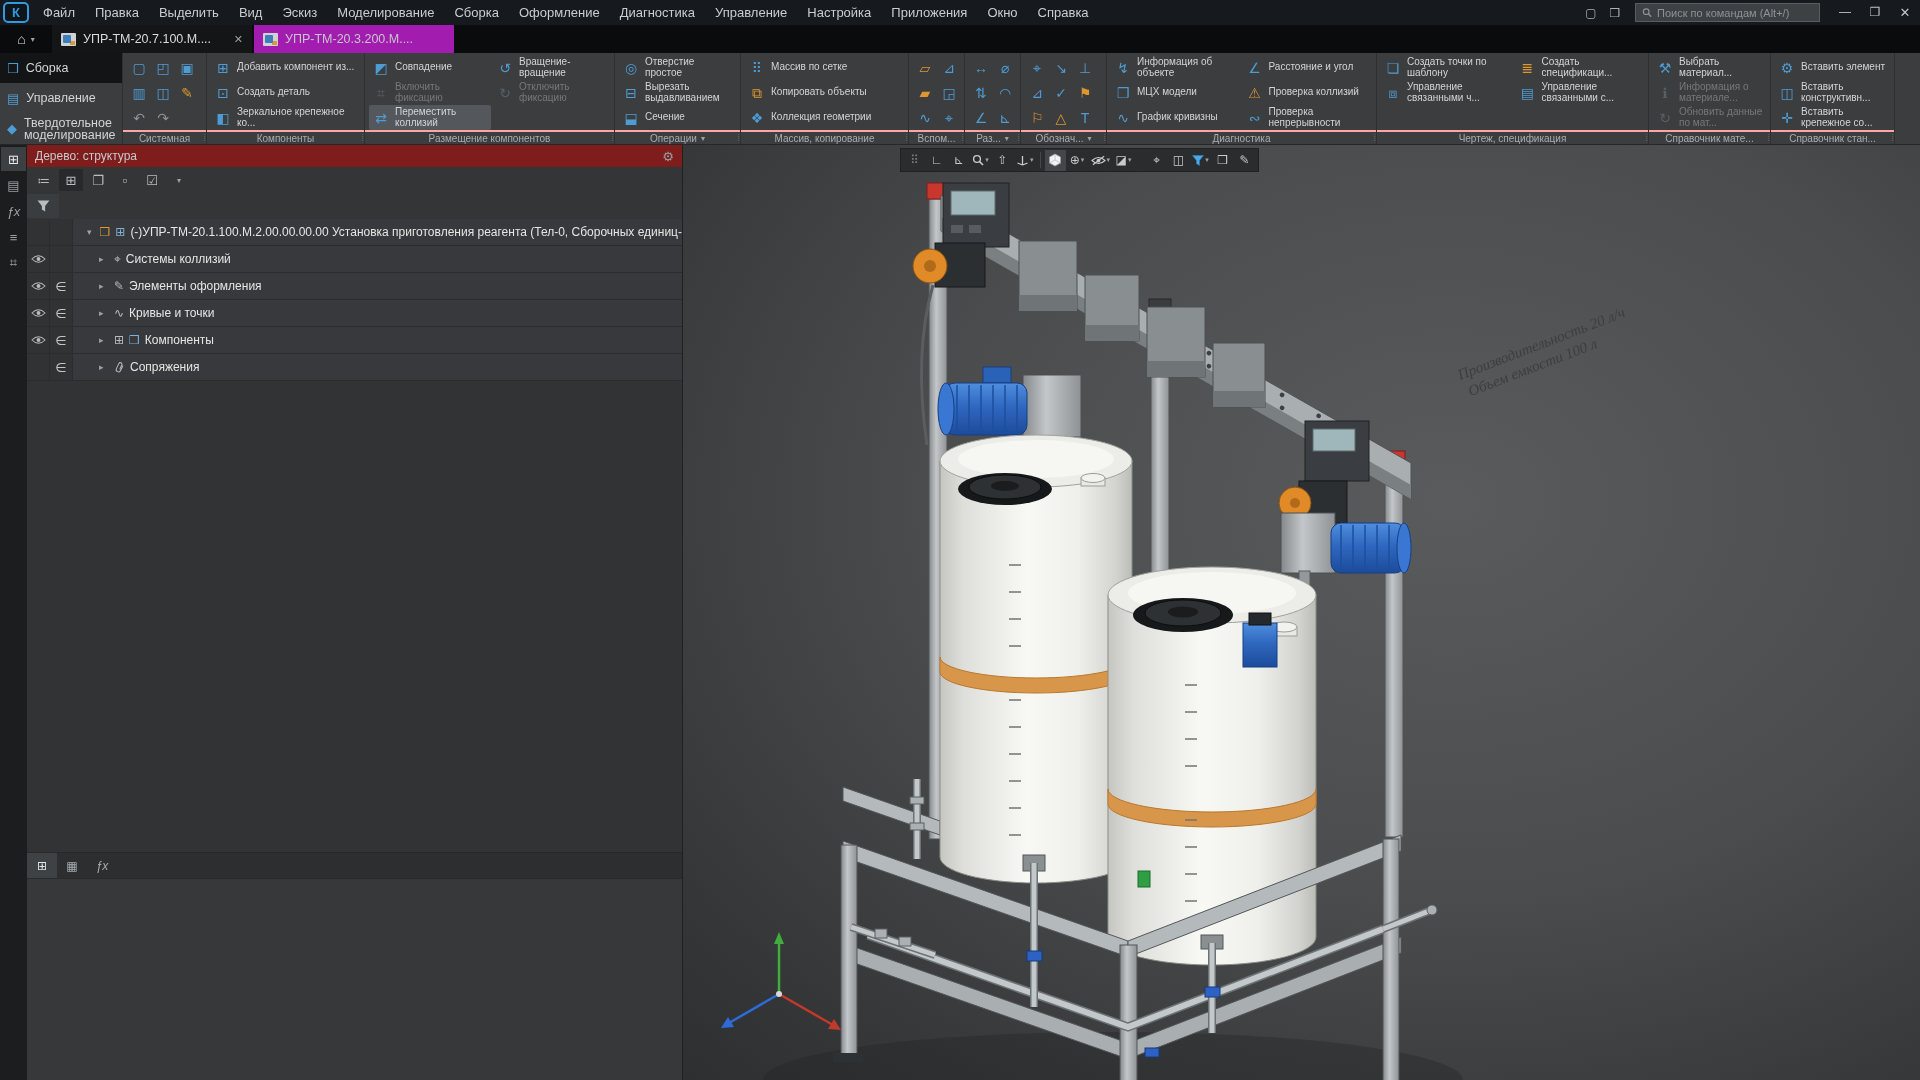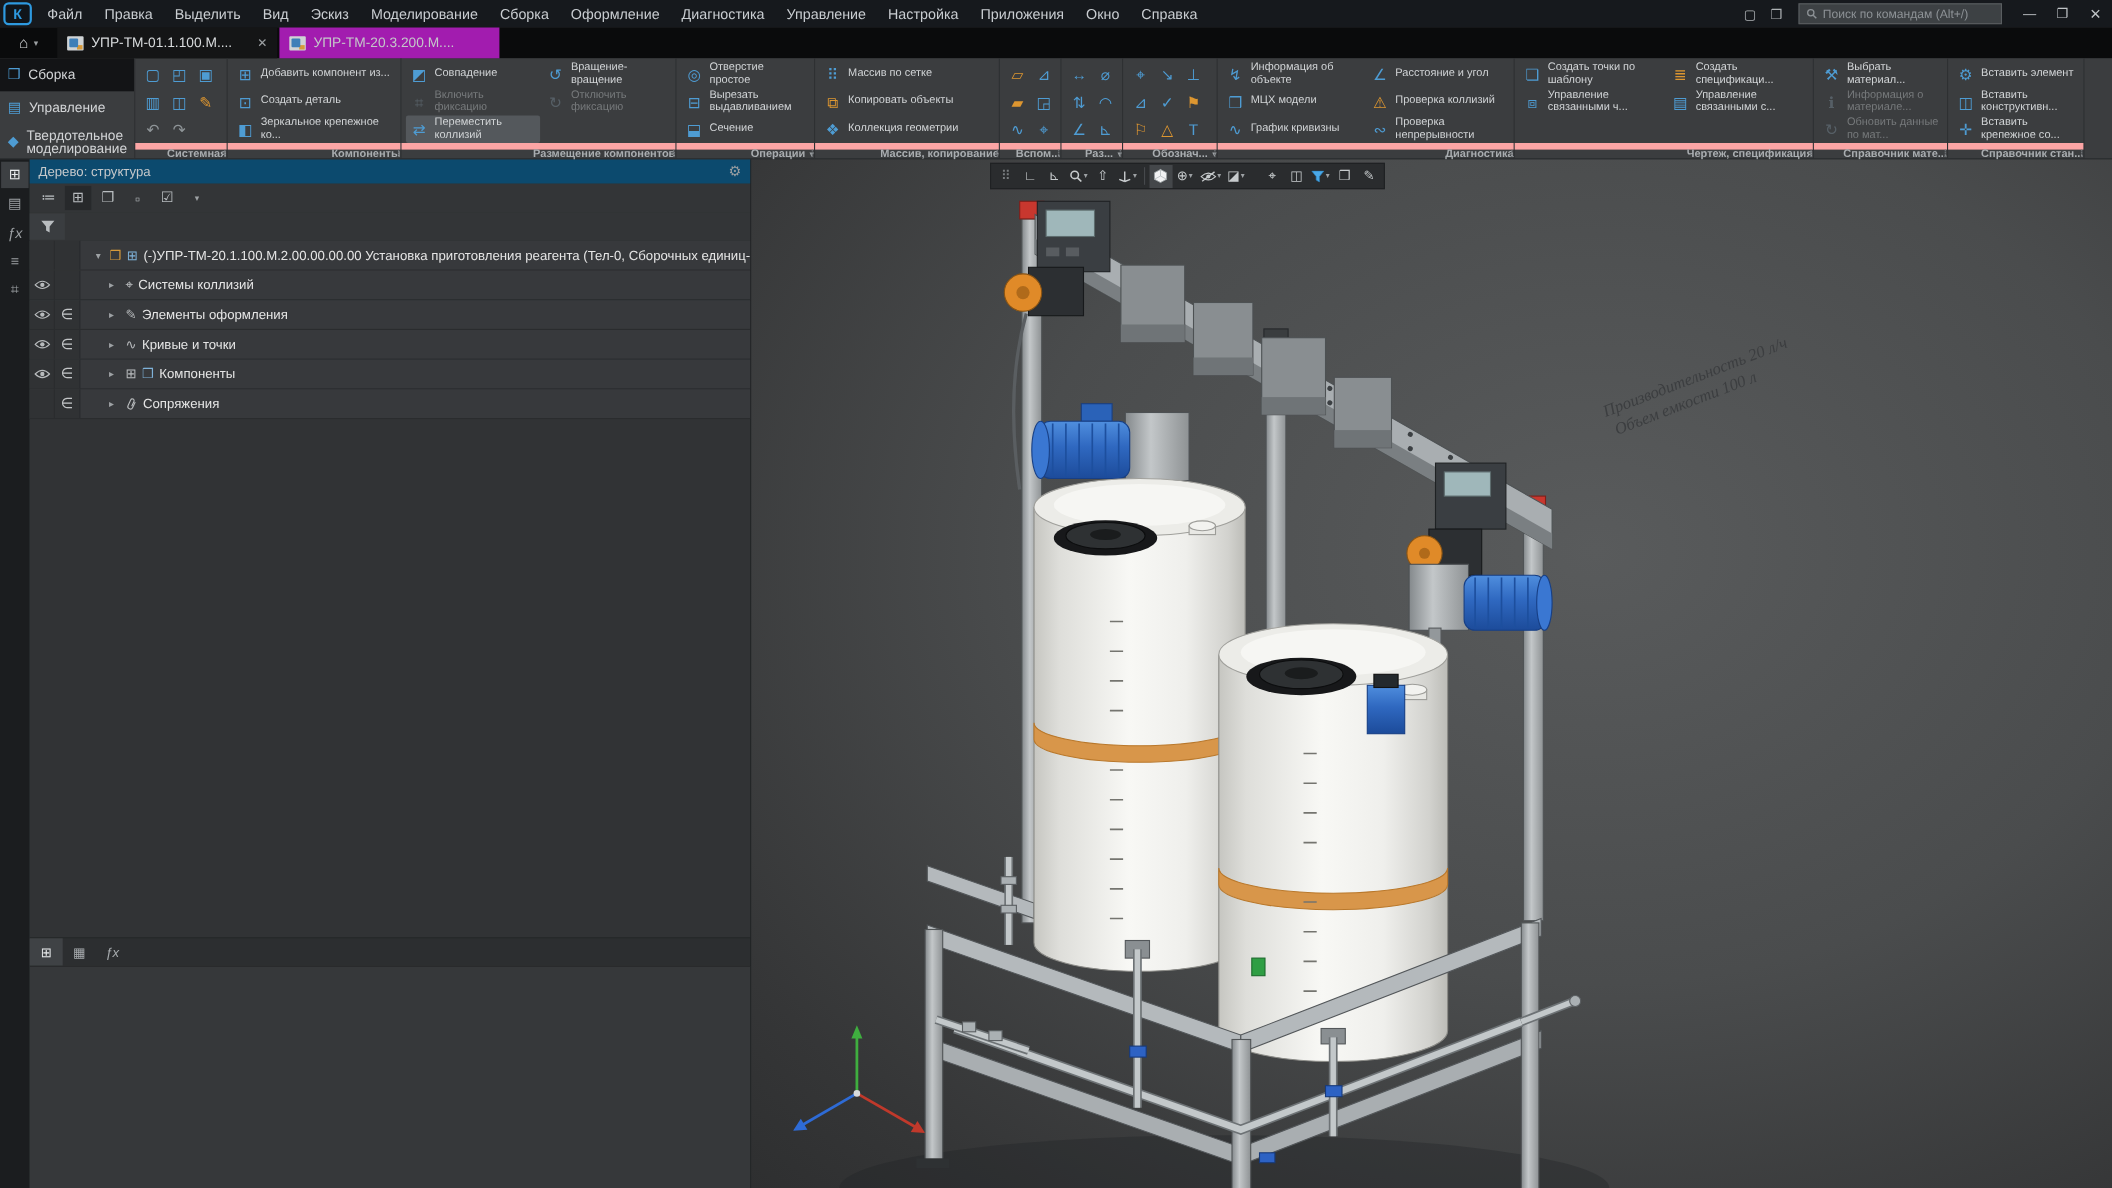--- a/index.html
+++ b/index.html
@@ -29,22 +29,22 @@
 .doc-ic::before{content:"";position:absolute;right:1px;bottom:1px;width:5px;height:4px;background:#d79a3a;}
 
 .ribbon{height:92px;background:#3b3d3f;display:flex;border-bottom:1px solid #242628;}
 .modes{width:122px;display:flex;flex-direction:column;}
 .mode{display:flex;align-items:center;gap:7px;padding:0 7px;font-size:12.5px;color:#d2d4d6;flex:1;}
 .mode.active{background:#131416;}
 .mode .mi{color:#4e9cd3;font-size:13px;}
 .mode .mlbl{line-height:12px;}
 .rgroup{display:flex;flex-direction:column;border-left:1px solid #2e3032;flex:0 0 auto;}
 .rgroup-body{height:77px;display:flex;align-items:flex-start;padding:2px 4px;gap:2px;}
-.rgroup-label{height:14px;font-size:10px;color:#a9adb0;display:flex;align-items:center;justify-content:flex-end;
-  gap:4px;border-top:6px solid #fca5a5;position:relative;font-weight:bold;}
+.rgroup-label{height:14px;font-size:10px;color:#a9adb0;display:flex;align-items:center;justify-content:center;
+  gap:4px;border-top:2px solid #fca5a5;position:relative;}
 .rgroup-label .hdl{position:absolute;right:1px;color:#6a6e71;font-size:9px;letter-spacing:-1px;}
 .caret{font-size:8px;color:#9da1a4;}
 .rcol{display:flex;flex-direction:column;height:77px;justify-content:flex-start;}
 .rbtn{display:flex;align-items:center;gap:5px;height:25px;padding:0 3px;border-radius:2px;cursor:default;}
 .rbtn .ri{flex:0 0 18px;font-size:14px;color:#4e9cd3;text-align:center;line-height:14px;}
 .rbtn .ri.or{color:#dd9630;}
 .rbtn .lbl{font-size:10px;line-height:10.5px;color:#d2d5d7;}
 .rbtn.disabled .lbl{color:#76797b;}
 .rbtn.disabled .ri{color:#6d7c87;opacity:.55;}
 .rbtn.pressed{background:#54585c;}
@@ -54,21 +54,21 @@
 .gi{font-size:14px;color:#4e9cd3;line-height:14px;}
 .gi.or{color:#dd9630;}
 .gi.gr{color:#8f9598;}
 .rfill{flex:1;border-left:1px solid #2e3032;}
 
 .main{display:flex;height:935px;}
 .lstrip{width:27px;background:#1b1d1f;display:flex;flex-direction:column;align-items:center;padding-top:2px;gap:2px;}
 .ls-btn{width:25px;height:24px;display:flex;align-items:center;justify-content:center;color:#9ca0a3;font-size:13px;}
 .ls-btn.active{background:#3d4043;color:#e8eaec;}
 .tree-panel{width:656px;background:#313335;display:flex;flex-direction:column;border-right:1px solid #1e2022;}
-.tp-header{height:22px;display:flex;align-items:center;padding:0 8px;color:#c6c9cb;font-size:12px;background:#0c4a6e;}
+.tp-header{height:22px;display:flex;align-items:center;padding:0 8px;color:#c6c9cb;font-size:12px;background:#7f1d1d;}
 .tp-header .gear{margin-left:auto;color:#9a9ea1;font-size:13px;}
 .tp-toolbar{height:26px;display:flex;align-items:center;gap:3px;padding:0 5px;background:#333537;}
 .tp-tb-btn{width:24px;height:22px;display:flex;align-items:center;justify-content:center;color:#b9bdc0;font-size:13px;}
 .tp-tb-btn.active{background:#27292b;}
 .tp-search{height:26px;display:flex;align-items:stretch;background:#333537;padding:1px 0;}
 .funnel-box{width:32px;display:flex;align-items:center;justify-content:center;background:#3a3d40;}
 .tp-search .field{flex:1;background:#54575a;display:flex;align-items:center;gap:6px;padding:0 7px;}
 .tp-search input{background:transparent;border:none;outline:none;width:100%;color:#aeb2b5;font-size:12px;}
 .tp-search input::placeholder{color:#9ea2a5;}
 .t-rows{}
@@ -136,21 +136,21 @@
   <div class="win-btn close">✕</div>
 </div>
 
 <div class="tabbar">
   <div class="home-btn">
       <span>⌂</span>
       <span class="caret">▾</span>
     </div>
   <div class="doc-tab active">
     <span class="doc-ic"></span>
-    <span>УПР-ТМ-01.1.100.М....</span>
+    <span>УПР-ТМ-20.7.100.М....</span>
     <span class="tab-close">✕</span>
   </div>
   <div class="doc-tab">
     <span class="doc-ic"></span>
     <span>УПР-ТМ-20.3.200.М....</span>
   </div>
 </div>
 
 <div class="ribbon">
   <div class="modes">

